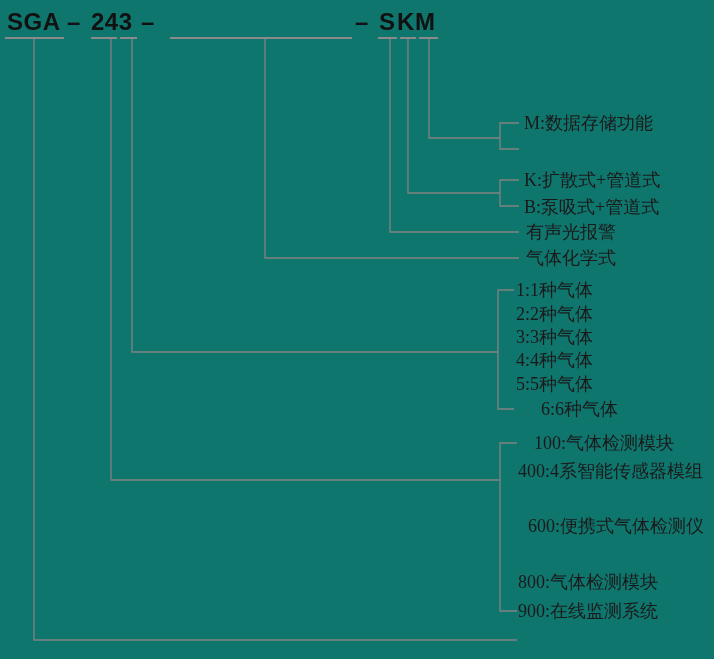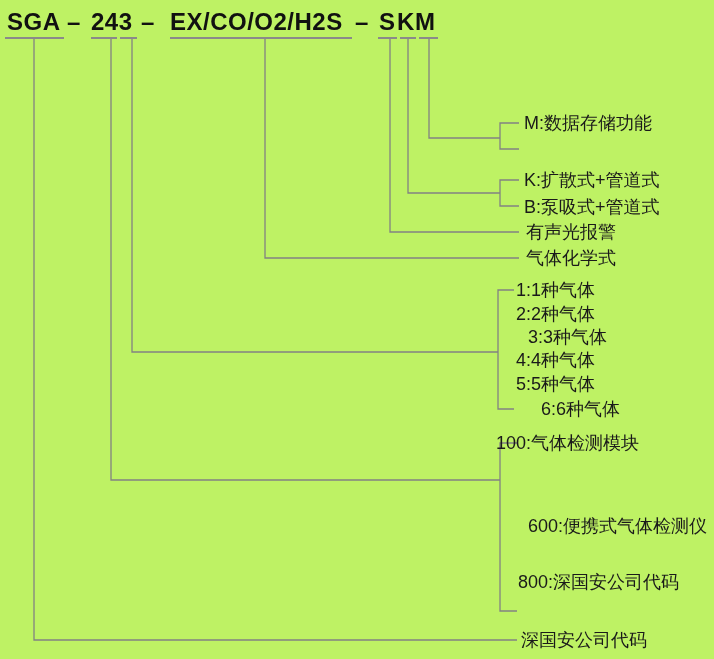--- a/index.html
+++ b/index.html
@@ -1,20 +1,20 @@
 <!DOCTYPE html>
 <html><head>
 <meta charset="utf-8">
 <style>
   html, body { margin: 0; padding: 0; background: #ffffff; }
   .diagram {
     position: relative;
     width: 714px;
     height: 659px;
-    background: #bef264;
+    background: #0f766e;
     overflow: hidden;
     font-family: "Liberation Sans", sans-serif;
   }
   .lines-layer {
     position: absolute;
     left: 0; top: 0;
     width: 714px; height: 659px;
   }
   .hdr {
     position: absolute;
@@ -22,21 +22,21 @@
     font-family: "Liberation Sans", sans-serif;
     font-weight: bold;
     font-size: 24px;
     line-height: 1.1;
     color: #111111;
     letter-spacing: 0.5px;
     white-space: nowrap;
   }
   .lbl {
     position: absolute;
-    font-family: Liberation Sans, sans-serif;
+    font-family: Liberation Serif, serif;
     font-size: 18px;
     line-height: 1;
     color: #1a1a1a;
     white-space: nowrap;
     transform: translateY(-50%);
   }
 </style>
 </head>
 <body>
 
@@ -70,40 +70,40 @@
       <path d="M514,290 H498 V409 H514"></path>
 
       <path d="M517,443 H500 V611 H517"></path>
     </g>
   </svg>
 
   <span class="hdr" style="left:7px">SGA</span>
   <span class="hdr" style="left:67px">–</span>
   <span class="hdr" style="left:91px">243</span>
   <span class="hdr" style="left:141px">–</span>
-  <span class="hdr" style="left:170px">EX/CO/O2/H2S</span>
   <span class="hdr" style="left:355px">–</span>
   <span class="hdr" style="left:379px">S</span>
   <span class="hdr" style="left:397px">K</span>
   <span class="hdr" style="left:415px">M</span>
 
   <div class="lbl" style="left:524px; top:123px">M:数据存储功能</div>
 
   <div class="lbl" style="left:524px; top:207px">B:泵吸式+管道式</div>
   <div class="lbl" style="left:524px; top:180px">K:扩散式+管道式</div>
 
   <div class="lbl" style="left:526px; top:232px">有声光报警</div>
   <div class="lbl" style="left:526px; top:258px">气体化学式</div>
 
   <div class="lbl" style="left:516px; top:290px">1:1种气体</div>
   <div class="lbl" style="left:516px; top:314px">2:2种气体</div>
-  <div class="lbl" style="left:528px; top:337px">3:3种气体</div>
+  <div class="lbl" style="left:516px; top:337px">3:3种气体</div>
   <div class="lbl" style="left:516px; top:360px">4:4种气体</div>
   <div class="lbl" style="left:516px; top:384px">5:5种气体</div>
   <div class="lbl" style="left:541px; top:409px">6:6种气体</div>
 
-  <div class="lbl" style="left:496px; top:443px">100:气体检测模块</div>
+  <div class="lbl" style="left:534px; top:443px">100:气体检测模块</div>
+  <div class="lbl" style="left:518px; top:471px">400:4系智能传感器模组</div>
   <div class="lbl" style="left:528px; top:526px">600:便携式气体检测仪</div>
-  <div class="lbl" style="left:518px; top:582px">800:深国安公司代码</div>
+  <div class="lbl" style="left:518px; top:582px">800:气体检测模块</div>
+  <div class="lbl" style="left:518px; top:611px">900:在线监测系统</div>
 
-  <div class="lbl" style="left:521px; top:640px">深国安公司代码</div>
 
 </div>
 
 </body></html>

